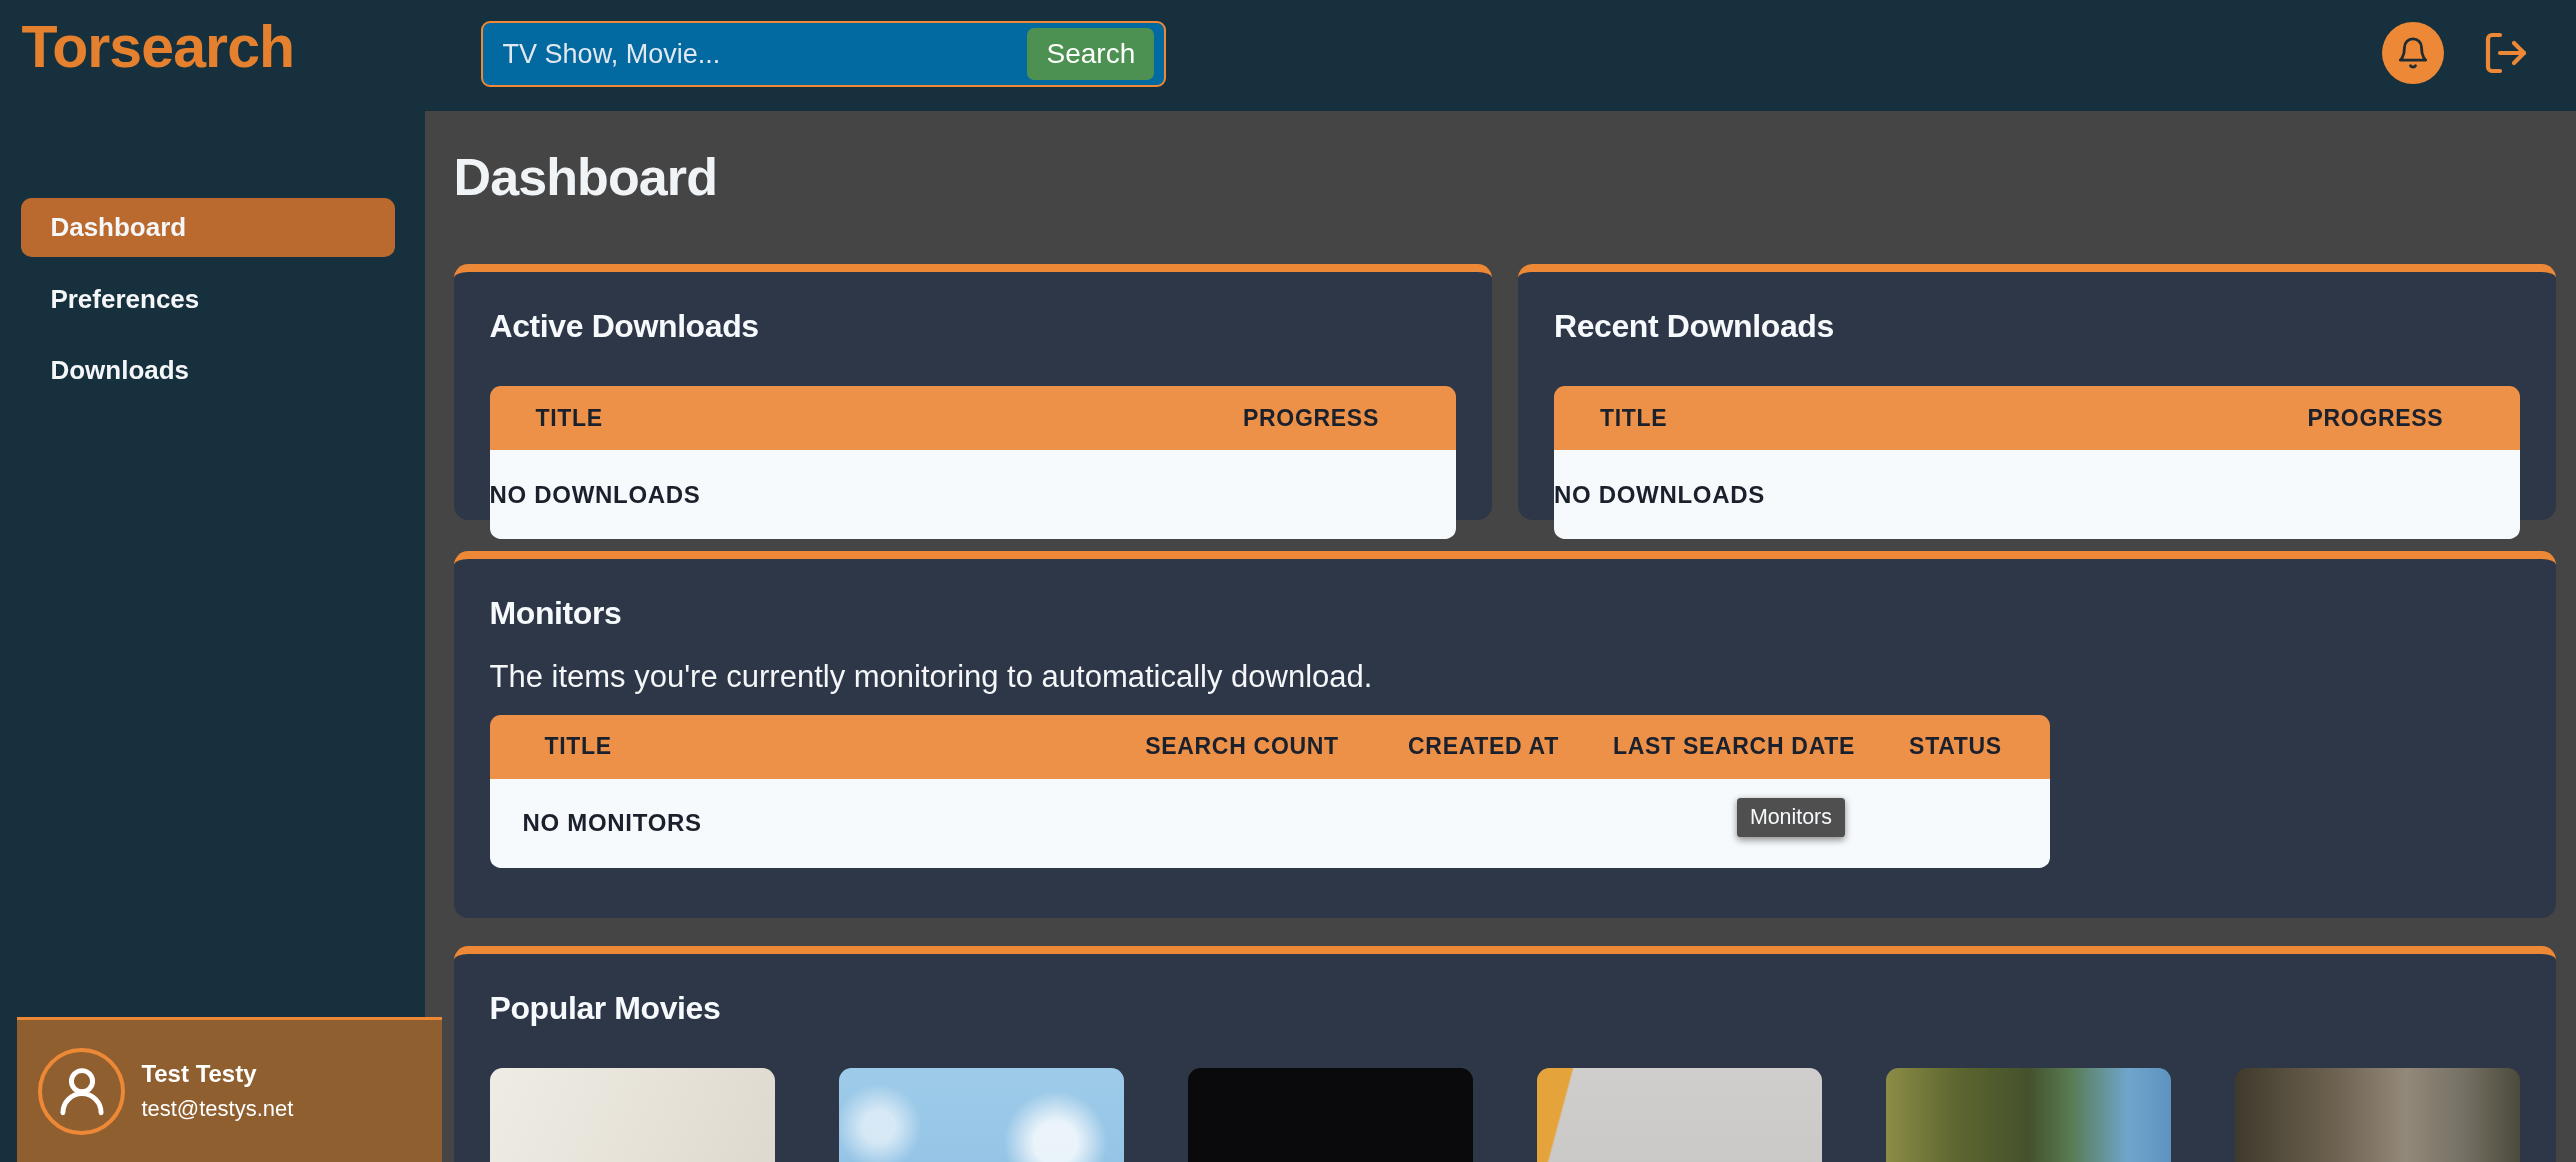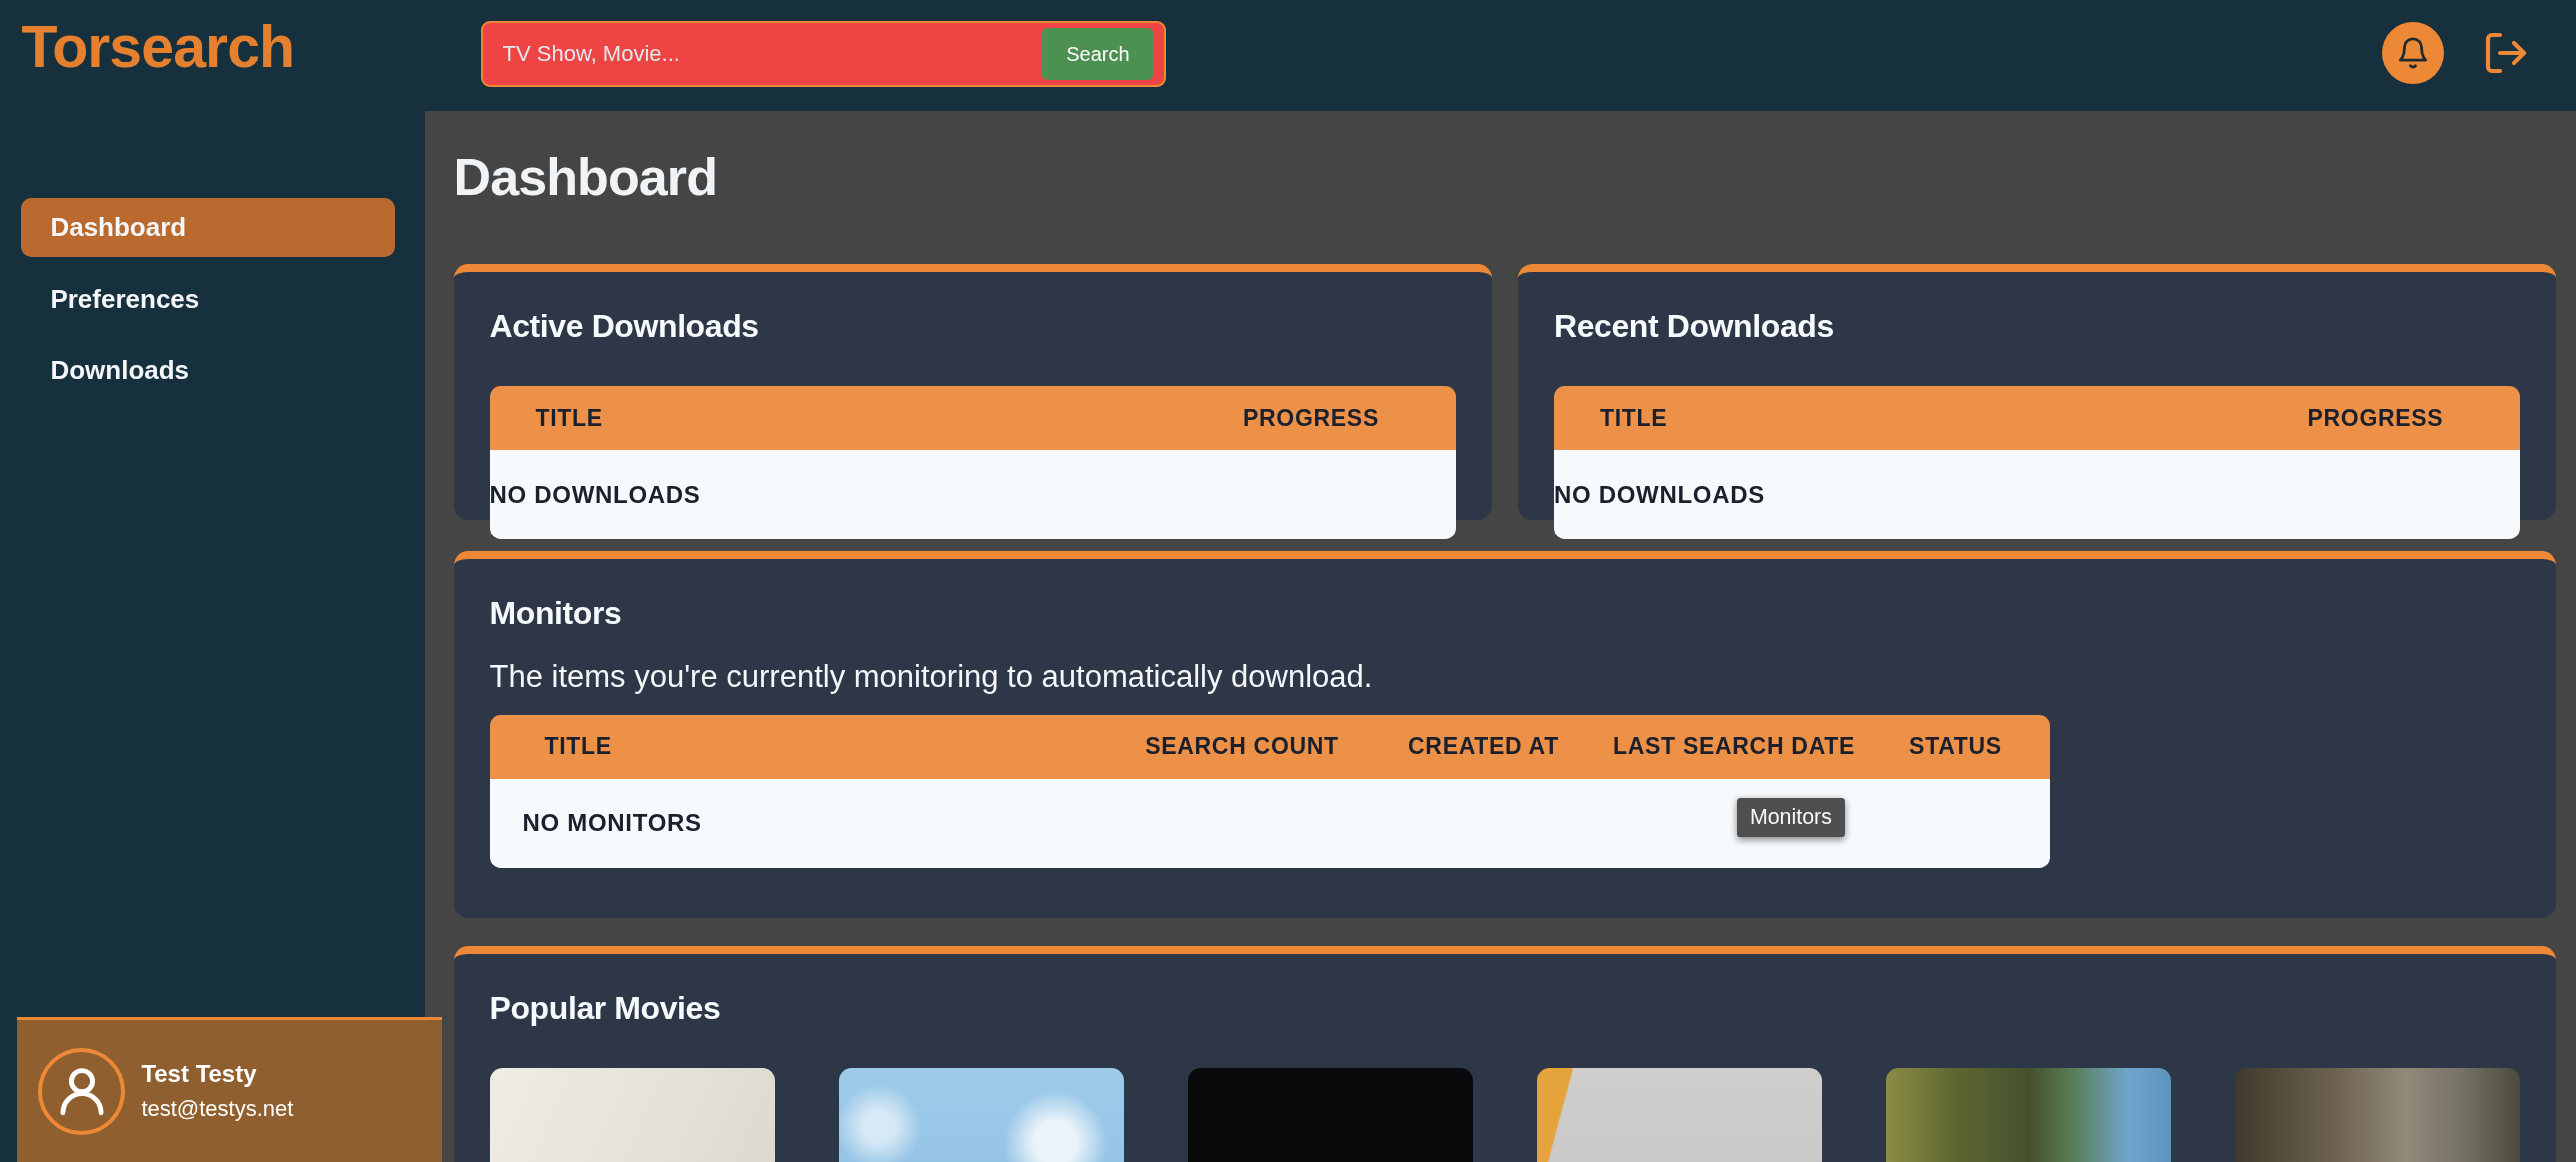--- a/index.html
+++ b/index.html
@@ -13,32 +13,32 @@
 
   
   .topbar { position: absolute; top: 0; left: 0; width: 100%; height: 111px; background: #16303E; z-index: 5; }
   .logo {
     position: absolute; top: 12.5px; left: 21.4px;
     font-size: 59px; font-weight: bold; color: #E5812E; letter-spacing: -0.9px;
   }
   .search-form { position: absolute; left: 481px; top: 21.4px; width: 685px; height: 66px; }
   .search-input {
     width: 100%; height: 100%;
-    background: #ef4444;
+    background: #0369a1;
     border: 2.7px solid #ED8936; border-radius: 9px;
     padding: 0 143px 0 19.6px;
-    font-size: 22px; color: #E2E8F0;
+    font-size: 27px; color: #E2E8F0;
     font-family: "Liberation Sans", sans-serif;
     outline: none;
   }
   .search-input::placeholder { color: #E2E8F0; opacity: 1; }
   .search-btn {
-    position: absolute; right: 11.6px; top: 7.1px; height: 52px; width: 113px;
+    position: absolute; right: 11.6px; top: 7.1px; height: 52px; width: 127px;
     background: #4C9151; color: #FFFFFF; border: none; border-radius: 7.1px;
-    font-size: 20px; font-family: "Liberation Sans", sans-serif; cursor: pointer;
+    font-size: 28px; font-family: "Liberation Sans", sans-serif; cursor: pointer;
   }
   .bell-btn {
     position: absolute; left: 2382px; top: 22px; width: 62px; height: 62px;
     background: #ED8936; border-radius: 50%; border: none; cursor: pointer;
     display: flex; align-items: center; justify-content: center;
   }
   .logout-btn {
     position: absolute; left: 2480px; top: 27px; width: 52px; height: 52px;
     background: none; border: none; cursor: pointer;
     display: flex; align-items: center; justify-content: center;

